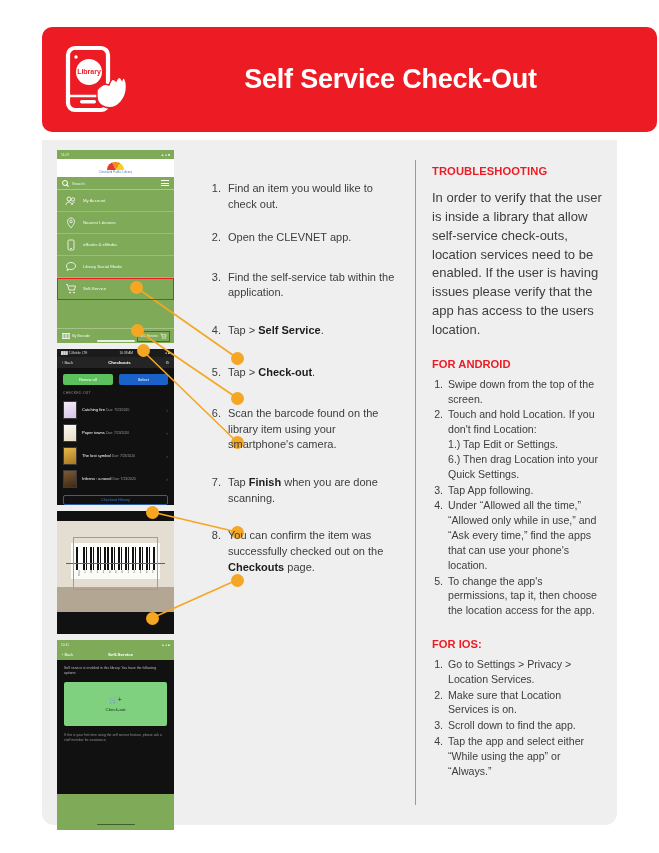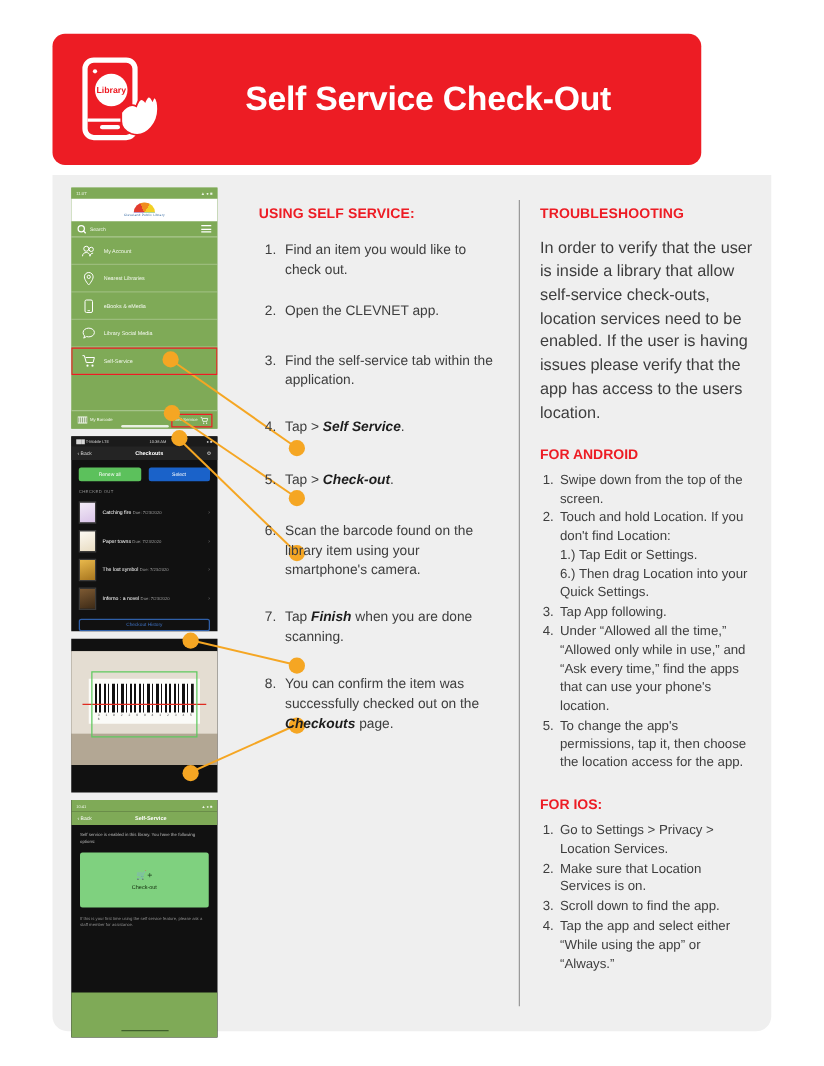--- a/index.html
+++ b/index.html
@@ -8,21 +8,21 @@
     background: #ffffff;
     font-family: "Liberation Sans", sans-serif;
     overflow: hidden;
   }
 
   .page { position: relative; width: 659px; height: 853px; background:#fff; }
 
   
   .banner {
     position: absolute; left: 42px; top: 27px;
-    width: 519px; height: 105px;
+    width: 615px; height: 105px;
     background: #ED1C24;
     border-radius: 10px;
     display: flex; align-items: center;
   }
   .banner-logo {
     width: 108px; height: 105px;
     display:flex; align-items:center; justify-content:center;
     flex: 0 0 108px;
   }
   .banner-title {
@@ -153,21 +153,21 @@
 
   
   .midcol { position:absolute; left:165px; top:25px; width:196px; }
   .sec-head { color:#ED1C24; font-weight:bold; font-size:11.2px;
               letter-spacing:.1px; }
   .steps { list-style:none; margin-top:16px; }
   .steps li { display:flex; gap:7px; margin-bottom:18px;
               font-size:11px; color:#3d3d3d; line-height:1.42; }
   .steps li .num { flex:0 0 14px; text-align:right; color:#3d3d3d; }
   .steps li .txt { flex:1; }
-  .steps li .txt b { color:#1d1d1d; font-weight:bold;font-style:italic; }
+  .steps li .txt b { color:#1d1d1d; font-weight:bold; }
 
   
   .rightcol { position:absolute; left:390px; top:25px; width:172px; }
   .rt-para { font-size:13px; color:#3d3d3d; line-height:1.45; margin-top:12px; }
   .rt-head2 { color:#ED1C24; font-weight:bold; font-size:11.2px; margin-top:18px;}
   .rt-head3 { color:#ED1C24; font-weight:bold; font-size:11.2px; margin-top:20px;}
   .rt-list { list-style:none; margin-top:7px; }
   .rt-list li { display:flex; gap:5px; font-size:10.6px; color:#3d3d3d;
                 line-height:1.4; margin-bottom:1px; }
   .rt-list li .num { flex:0 0 11px; text-align:right; }
@@ -395,21 +395,20 @@
     <div class="dot" style="left:89px; top:184px;"></div>
     <div class="dot" style="left:189px; top:252px;"></div>
     <div class="dot" style="left:95px; top:204px;"></div>
     <div class="dot" style="left:189px; top:296px;"></div>
     <div class="dot" style="left:104px; top:366px;"></div>
     <div class="dot" style="left:189px; top:386px;"></div>
     <div class="dot" style="left:104px; top:472px;"></div>
     <div class="dot" style="left:189px; top:434px;"></div>
 
     <div class="midcol">
-      <div class="sec-head">USING SELF SERVICE:</div>
       <ul class="steps">
         <li>
           <span class="num">1.</span>
           <span class="txt">Find an item you would like to check out.</span>
         </li>
         <li style="margin-bottom:24px;">
           <span class="num">2.</span>
           <span class="txt">Open the CLEVNET app.</span>
         </li>
         <li style="margin-bottom:22px;">

